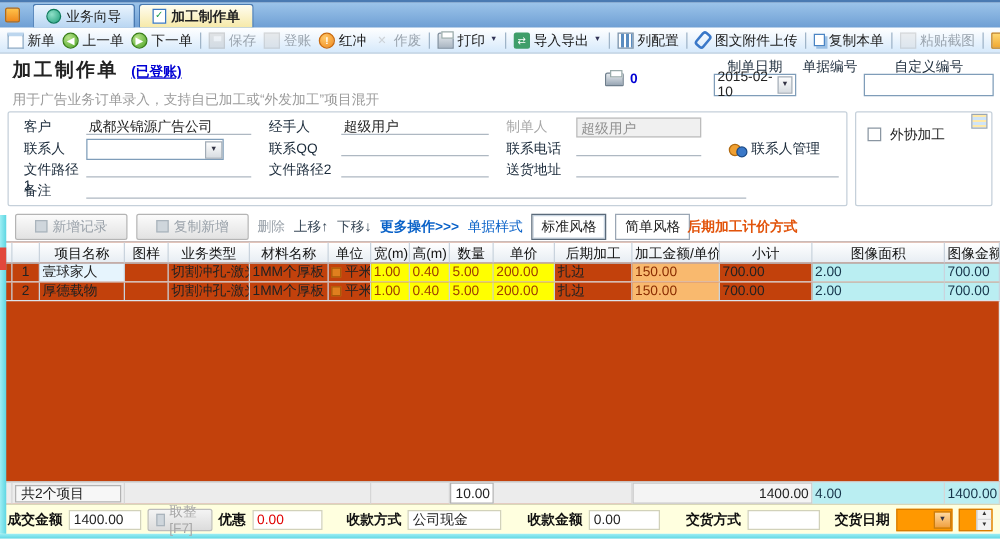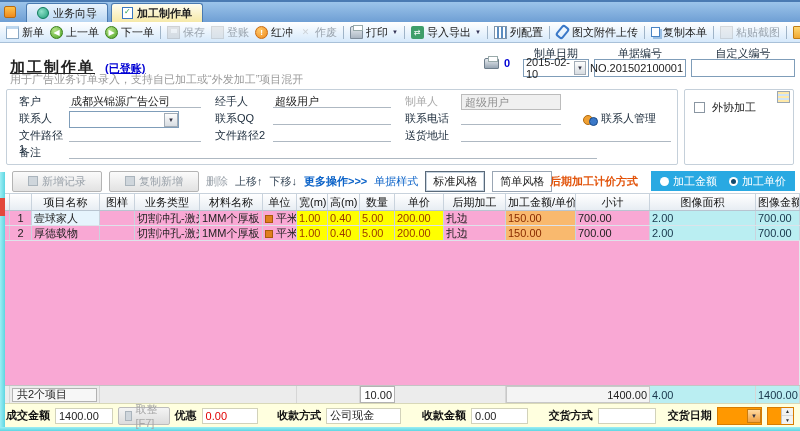--- a/index.html
+++ b/index.html
@@ -41,21 +41,21 @@
   .import-export-icon { background:#3f9e6a; color:#fff; border-radius:2px; }
   .column-config-icon { background:repeating-linear-gradient(90deg,#fff 0 2px,#5a8cc0 2px 4px); border:1px solid #7e94aa; }
   .attachment-icon  { }
   .attachment-icon::after { content:""; width:5px; height:10px; border:2px solid #3a78c8; border-radius:3px; transform:rotate(40deg); display:block; }
   .copy-icon        { background:#fff; border:1px solid #4a84c4; box-shadow:2px 2px 0 #9cc0e4; width:9px !important; height:10px; flex-basis:9px !important; }
   .paste-icon       { background:#d6dce2; border:1px solid #a0aab4; }
   .payment-icon     { background:linear-gradient(#ffd873,#f0a832); border:1px solid #c07c14; border-radius:1px 3px 1px 1px; }
 
   
   .title-area { position:relative; height:44px; background:#fff; }
-  .page-title { position:absolute; left:10px; top:15px; font-size:15px; font-weight:bold; letter-spacing:2px;text-decoration:underline; }
+  .page-title { position:absolute; left:10px; top:4px; font-size:15px; font-weight:bold; letter-spacing:2px; }
   .status-link { font-size:11px; color:#0000d4; text-decoration:underline; font-weight:bold; letter-spacing:0; margin-left:10px; }
   .subtitle { position:absolute; left:10px; top:29px; color:#9b9b9b; }
   .print-group { position:absolute; left:484px; top:14px; display:flex; align-items:center; gap:5px; }
   .printer-icon { width:15px; height:11px; background:linear-gradient(#e8ecf0,#98a6b4); border:1px solid #6e7e8c; border-radius:2px 2px 1px 1px; position:relative; }
   .printer-icon::after { content:""; position:absolute; left:3px; top:-3px; width:8px; height:4px; background:#fff; border:1px solid #9aa; }
   .print-count { color:#0000d4; font-weight:bold; }
   .doc-fields { position:absolute; right:5px; top:3px; display:flex; gap:5px; }
   .doc-field { display:flex; flex-direction:column; align-items:center; }
   .doc-field .lbl { height:13px; color:#1a2a3a; }
   .doc-field .box { border:1px solid #7f9db9; background:#fff; height:18px; display:flex; align-items:center; padding:0 2px; }
@@ -99,21 +99,21 @@
   .style-btn { border:1px solid #9aa6b4; background:#fff; padding:2px 7px; color:#222; }
   .style-btn.selected { border:1px solid #5a6a7a; box-shadow:0 0 0 1px #c8d4e0 inset; }
   .pricing { position:absolute; right:162px; color:#e2530a; font-weight:bold; }
   .radio-bar { position:absolute; right:5px; top:2px; height:20px; background:#29a9e2; color:#fff;
                display:flex; align-items:center; gap:12px; padding:0 9px; }
   .radio { display:flex; align-items:center; gap:4px; }
   .rdot { width:9px; height:9px; border-radius:50%; background:#fff; position:relative; }
   .radio.selected .rdot::after { content:""; position:absolute; left:2px; top:2px; width:5px; height:5px; border-radius:50%; background:#134a6e; }
 
   
-  .table-area { position:relative; height:210px; display:flex; flex-direction:column; background:#f9a8d4; border-top:1px solid #c8d2dc; }
+  .table-area { position:relative; height:210px; display:flex; flex-direction:column; background:#c2410c; border-top:1px solid #c8d2dc; }
   .grid-header { display:flex; height:17px; background:linear-gradient(#ffffff,#e7edf3); border-bottom:1px solid #b8c4d0; }
   .grid-header .gcell { text-align:center; color:#111; }
   .gcell { border-right:1px solid #c9d3dd; padding:1px 2px; overflow:hidden; white-space:nowrap; flex:0 0 auto; }
   .grid-row { display:flex; height:15px; border-bottom:1px solid #dde3ea; }
   .grid-row .gcell { line-height:12px; }
   .c-num { text-align:center; }
   .c-yellow { background:#ffff00; color:#9c3a00; }
   .c-orange { background:#f9b96e; color:#8a2c00; }
   .c-cyan   { background:#baeef2; color:#17354a; }
   .c-name-sel { background:#e6f4fd; }
@@ -245,23 +245,20 @@
     <div class="doc-fields">
       <div class="doc-field">
         <div class="lbl">制单日期</div>
         <div class="box w-date">
           <span>2015-02-10</span>
           <span class="combo-arrow">▼</span>
         </div>
       </div>
       <div class="doc-field">
         <div class="lbl">单据编号</div>
-        <div class="box w-num">
-          <span>NO.201502100001</span>
-        </div>
       </div>
       <div class="doc-field">
         <div class="lbl">自定义编号</div>
         <div class="box w-custom">
           <span></span>
         </div>
       </div>
     </div>
   </div>
 
@@ -322,30 +319,20 @@
       <span>复制新增</span>
     </span>
     <span class="flat">删除</span>
     <span class="flat dark">上移↑</span>
     <span class="flat dark">下移↓</span>
     <span class="more-ops">更多操作&gt;&gt;&gt;</span>
     <span class="doc-style">单据样式</span>
     <span class="style-btn selected">标准风格</span>
     <span class="style-btn">简单风格</span>
     <span class="pricing">后期加工计价方式</span>
-    <span class="radio-bar" id="radio-bar">
-        <span class="radio">
-          <span class="rdot"></span>
-          <span>加工金额</span>
-        </span>
-        <span class="radio selected">
-          <span class="rdot"></span>
-          <span>加工单价</span>
-        </span>
-      </span>
   </div>
 
   <div class="table-area">
     <div class="grid-header" id="grid-header">
         <div class="gcell" style="width: 10px;"></div>
         <div class="gcell" style="width: 22px;"></div>
         <div class="gcell" style="width: 68px;">项目名称</div>
         <div class="gcell" style="width: 35px;">图样</div>
         <div class="gcell" style="width: 65px;">业务类型</div>
         <div class="gcell" style="width: 63px;">材料名称</div>

